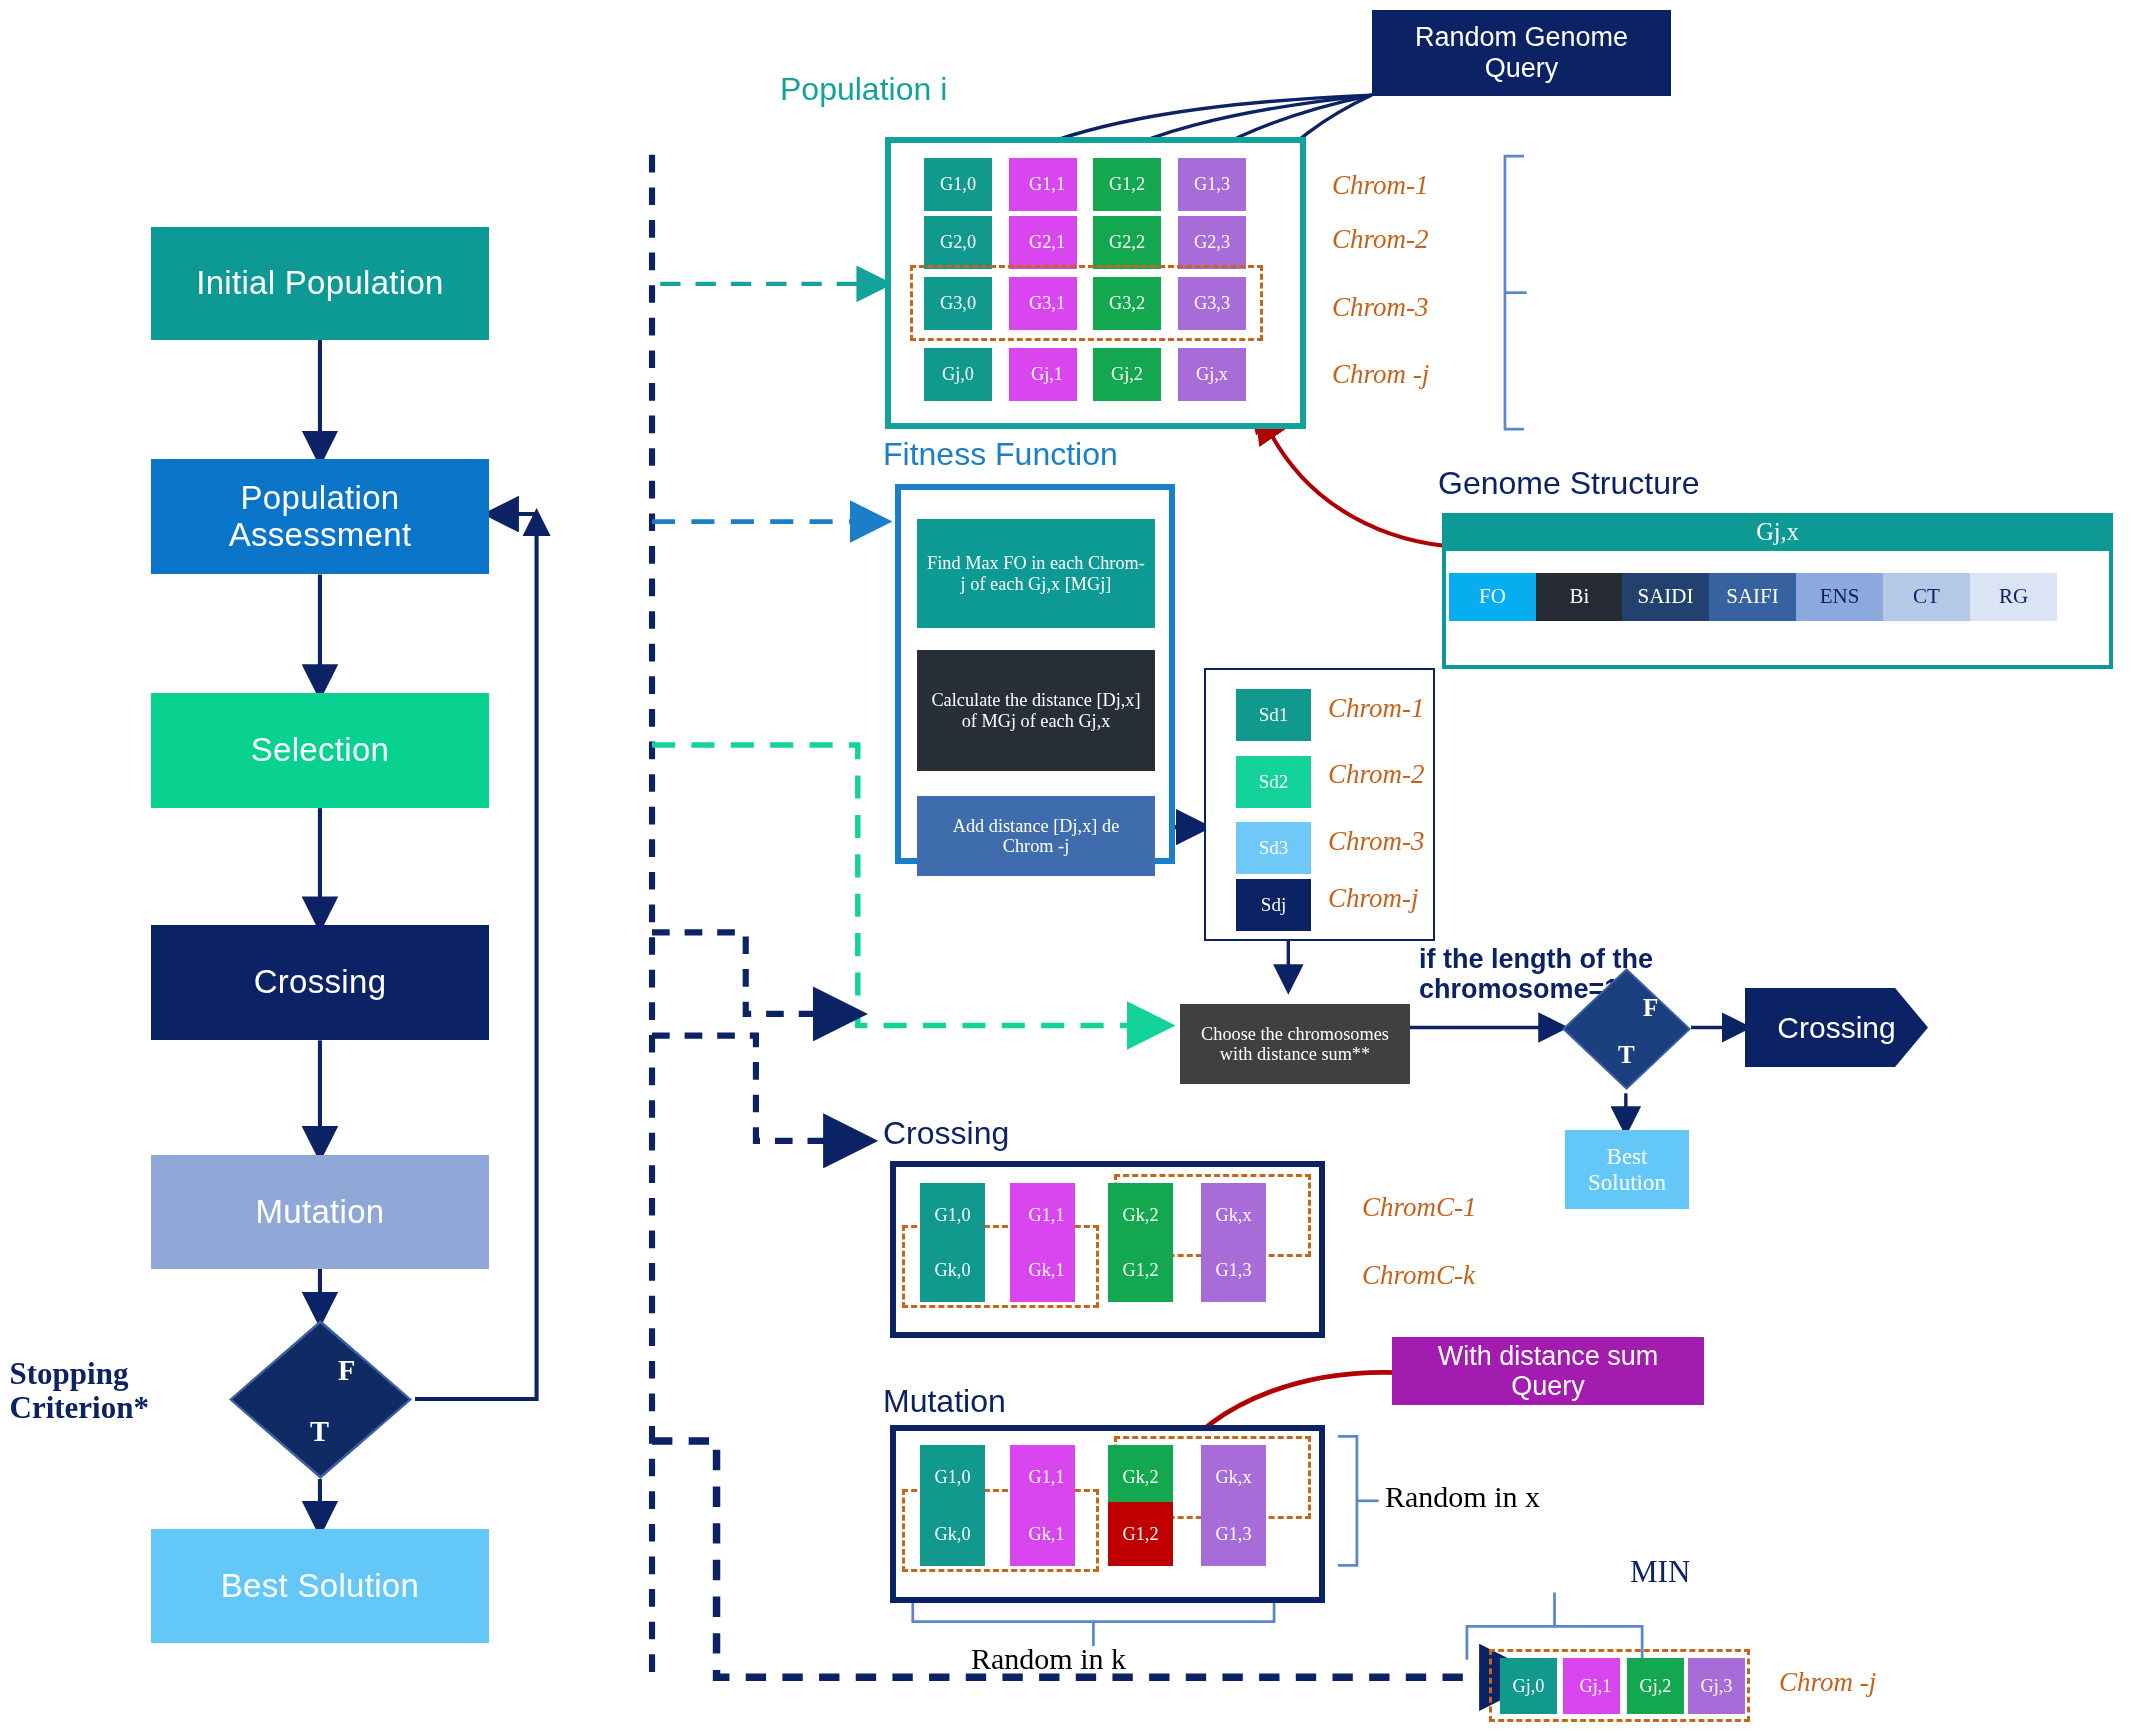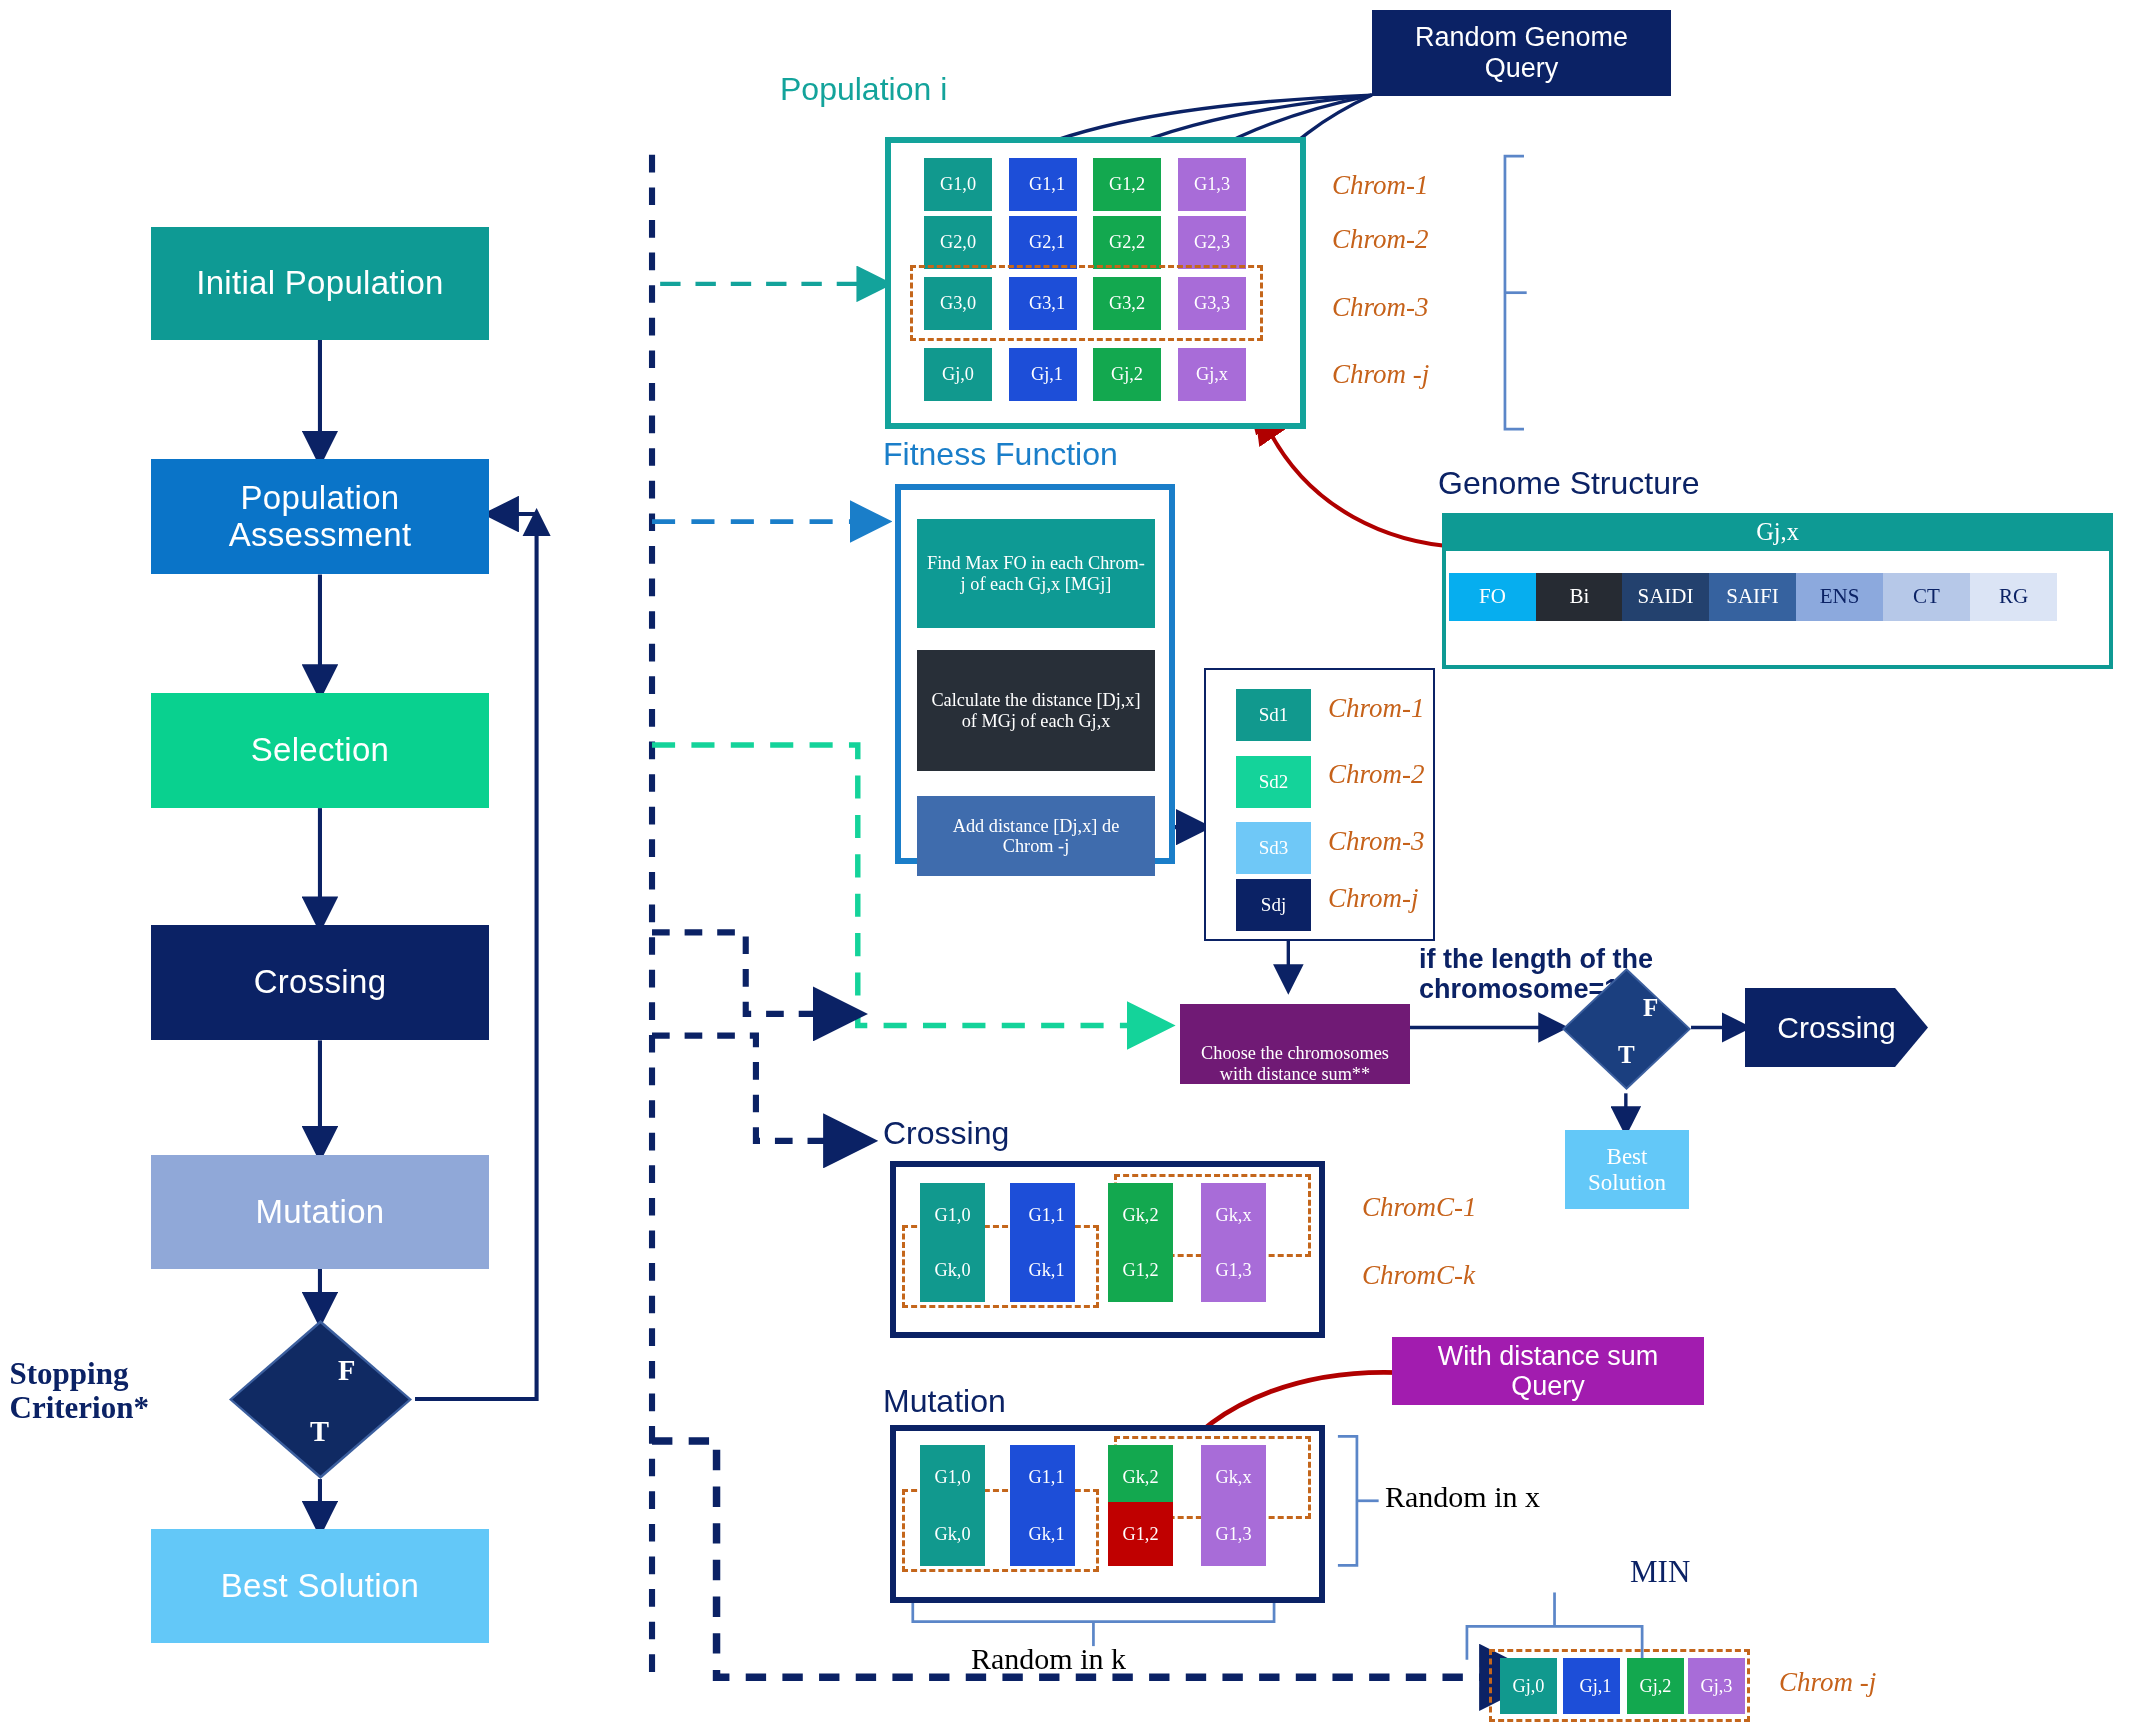--- a/index.html
+++ b/index.html
@@ -30,38 +30,38 @@
   .t-navy{color:#0b2265;}
   .t-red{color:#000000;}
 
   .popFrame{border:6.1px solid #13a39b;background:#fff;}
   .darkFrame{border:6.8px solid #0b2265;background:#fff;}
   .blueFrame{border:6.8px solid #1a7ec9;background:#fff;}
   .thinNavyFrame{border:2.7px solid #0b2265;background:#fff;}
 
   .gene{color:#fff;font-family:"Liberation Serif",serif;font-size:18.3px;}
   .g0{background:#11998e;}
-  .g1{background:#1d4ed8;padding-left:8px;}
+  .g1{background:#d946ef;padding-left:8px;}
   .g2{background:#13a84f;}
   .g3{background:#a86cd8;}
   .gred{background:#c00000;}
   .dashDot{border:3.4px dashed #c4661b;}
 
   .sdchip{color:#fff;font-family:"Liberation Serif",serif;font-size:19px;}
   .sd1{background:#11998e;}
   .sd2{background:#14d39a;}
   .sd3{background:#6fc8f7;}
   .sdj{background:#0b2265;}
   .chromLbl{color:#c6621a;font-family:"Liberation Serif",serif;font-size:27px;white-space:nowrap;font-style:italic;}
 
   .procbox{color:#fff;font-family:"Liberation Serif",serif;font-size:18.3px;margin-top:16px;}
   .p-teal{background:#0e9a94;}
   .p-dark{background:#282f38;}
   .p-blue{background:#3f6cad;}
-  .p-green{background:#701a75;align-items:flex-end;}
+  .p-green{background:#404040;}
 
   .gsHead{background:#0e9a94;color:#fff;font-family:"Liberation Serif",serif;font-size:24.4px;}
   .gsSeg{font-family:"Liberation Serif",serif;font-size:21px;}
 
   .redbox{background:#a21caf;color:#fff;font-size:27px;}
   .navybox{background:#0b2265;color:#fff;font-size:27px;}
 
   .boldNavy{color:#0b2265;font-weight:bold;font-size:27px;line-height:1.12;}
   .boldNavySerif{color:#0b2265;font-weight:bold;font-family:"Liberation Serif",serif;font-size:31px;line-height:1.1;}
 

